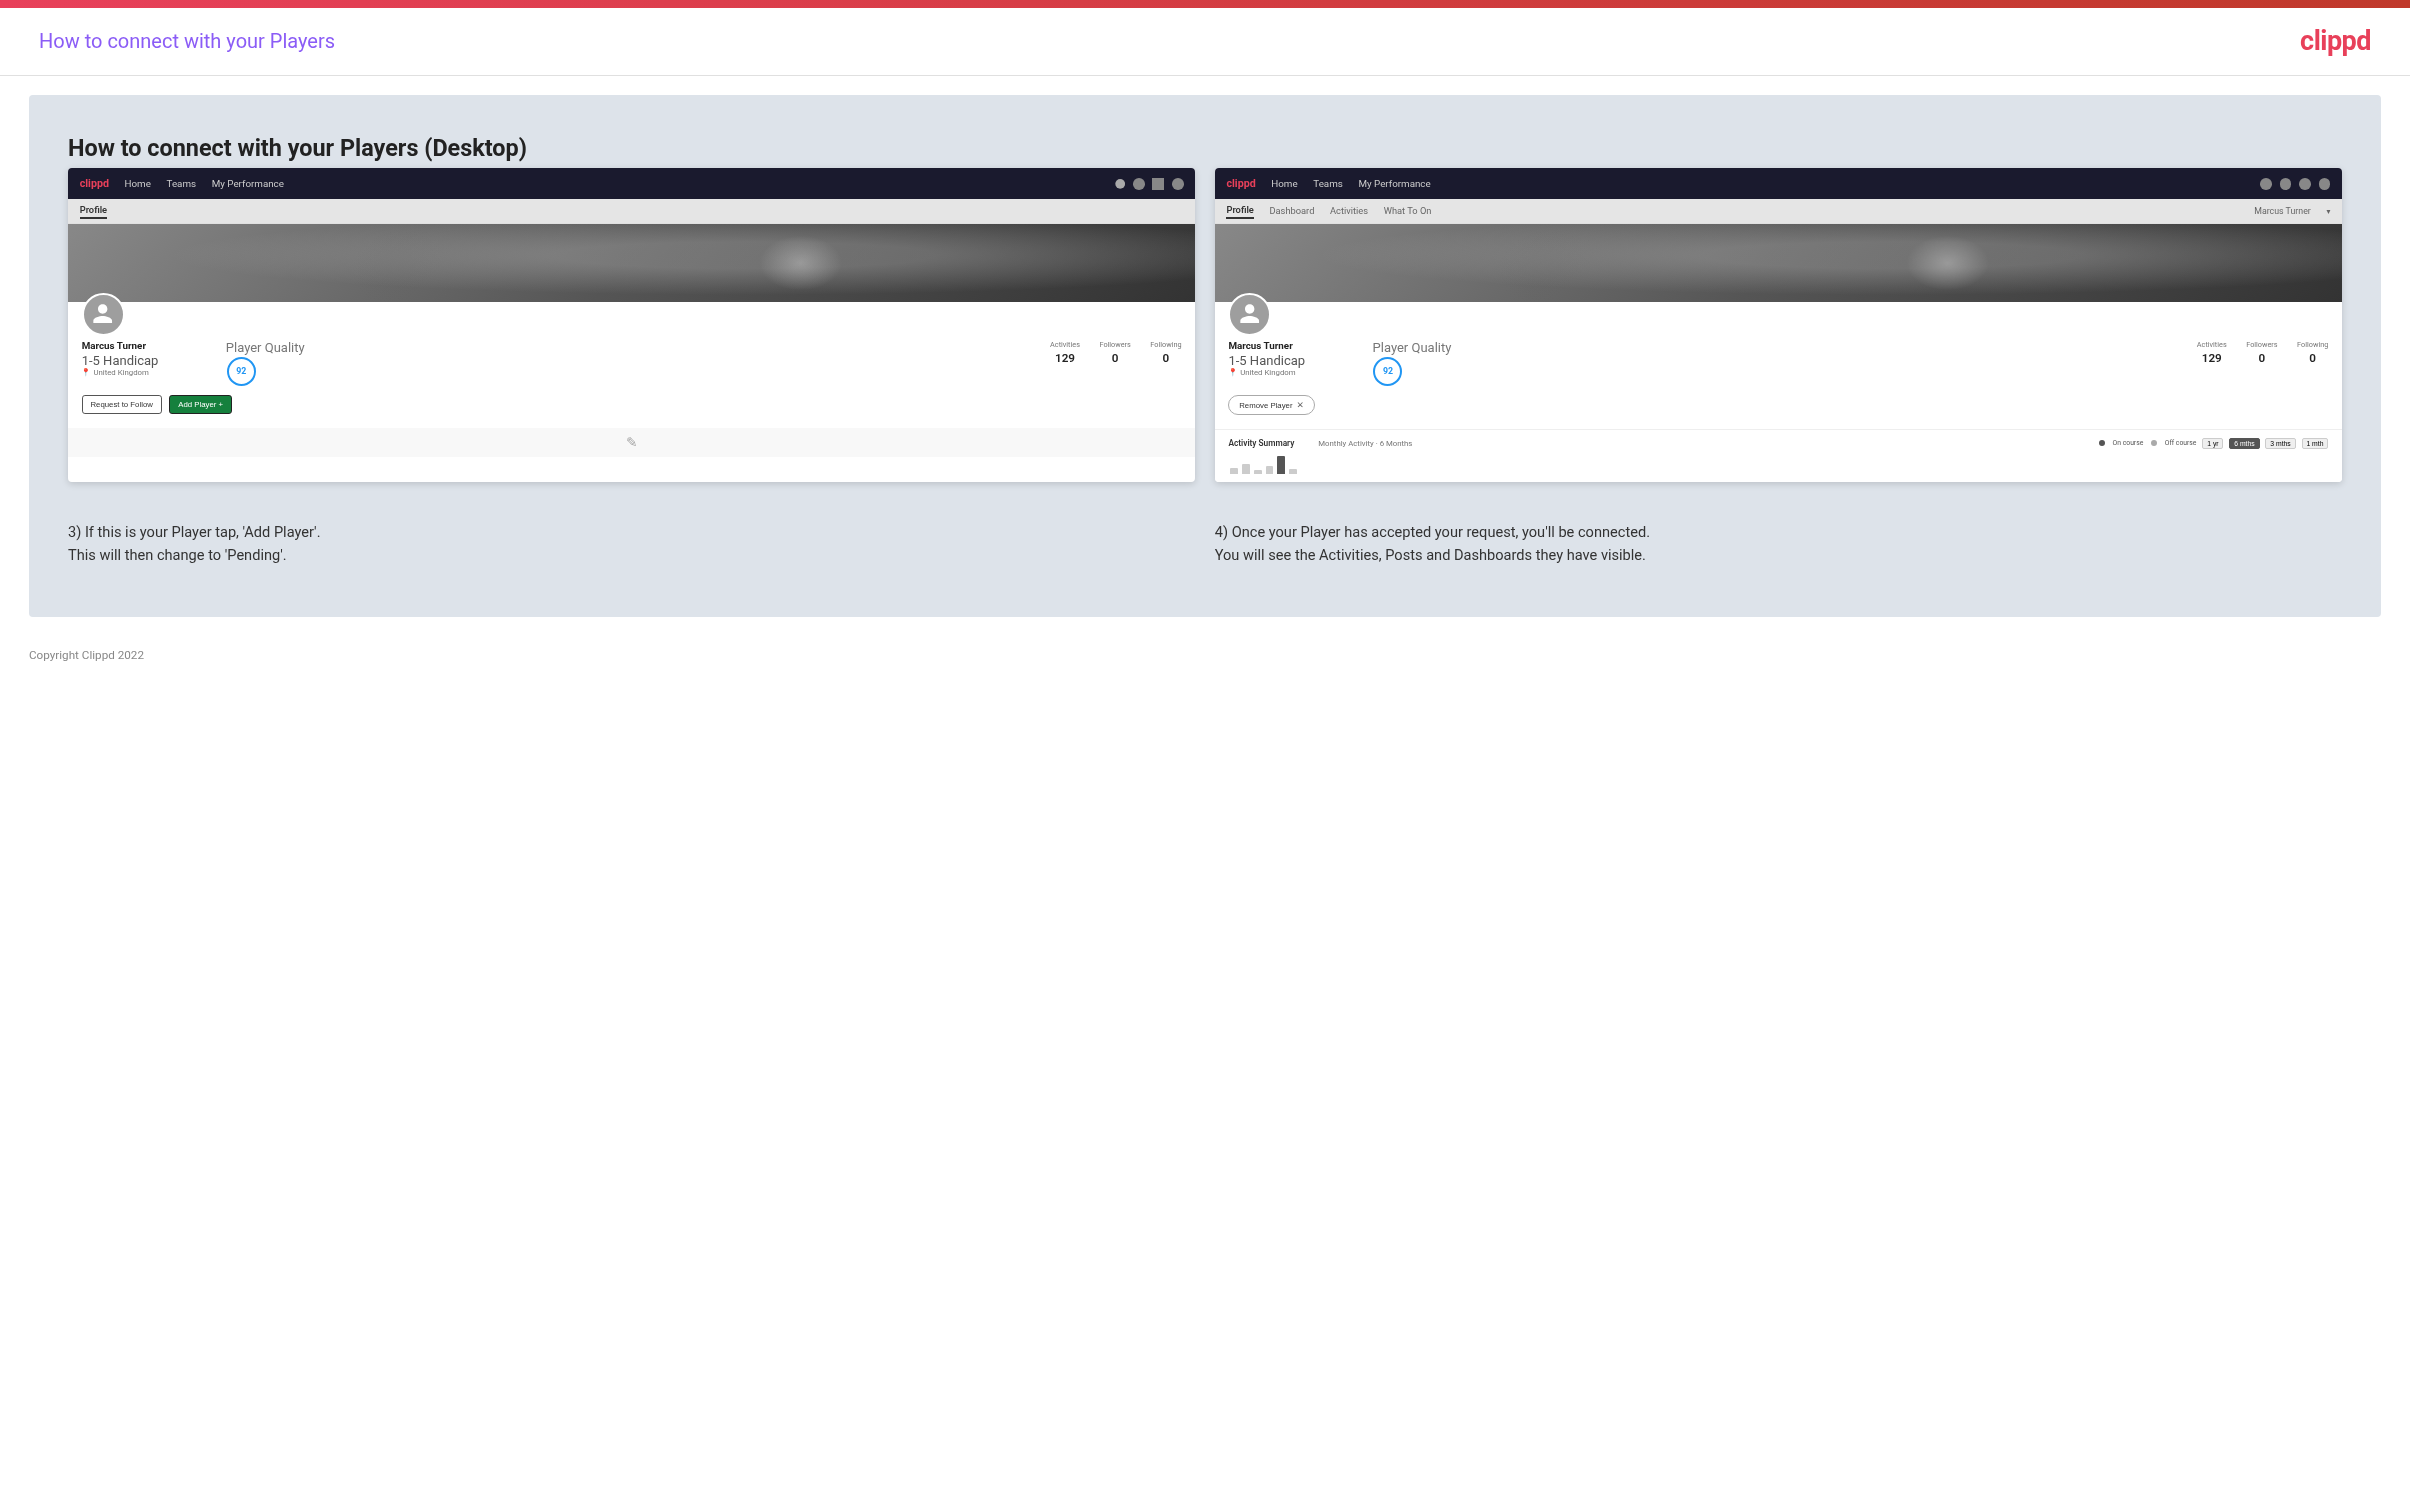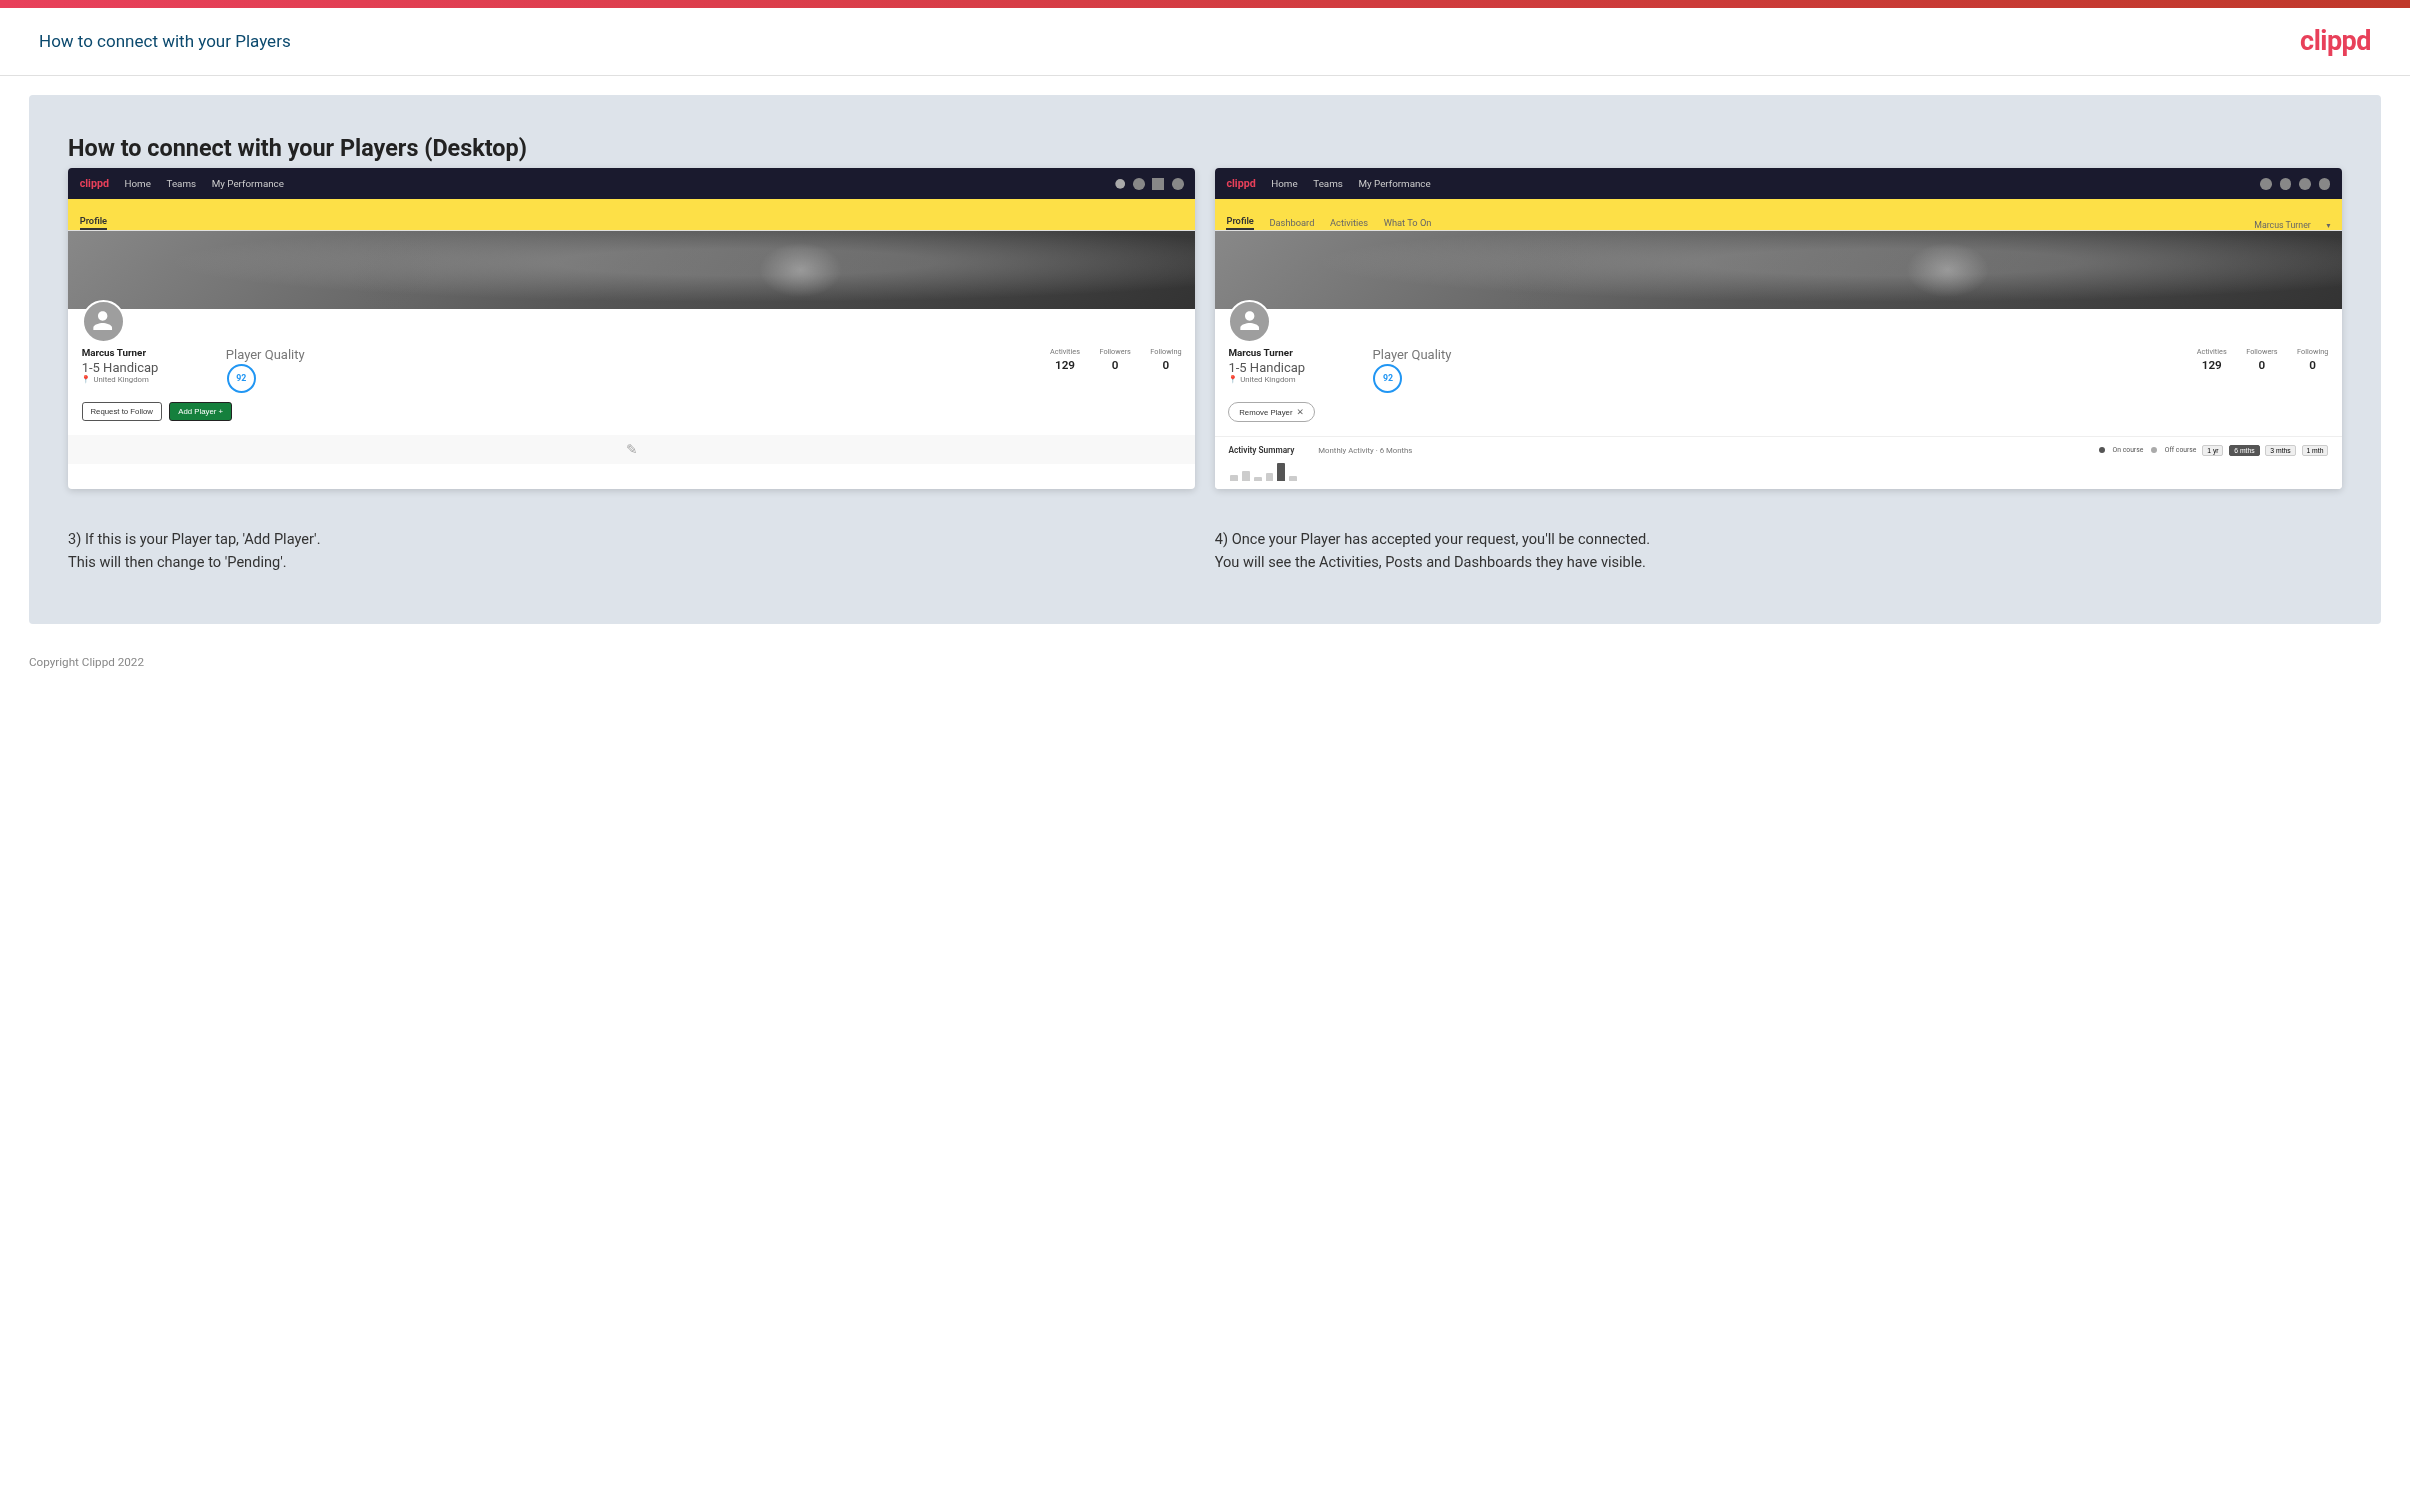--- a/index.html
+++ b/index.html
@@ -17,22 +17,22 @@
 
     
     .header {
       display: flex;
       align-items: center;
       justify-content: space-between;
       padding: 17.6px 39px;
       border-bottom: 1px solid #e0e0e0;
     }
     .header-title {
-      font-size: 17px;
-      color: #0c4a6e;
+      font-size: 20px;
+      color: #8b5cf6;
       font-weight: 400;
     }
     .clippd-logo {
       font-size: 27px;
       font-weight: 700;
       color: #e8405a;
       letter-spacing: -0.5px;
     }
 
     
@@ -97,25 +97,25 @@
       width: 11.7px;
       height: 11.7px;
       background: #888;
       border-radius: 50%;
       display: inline-block;
     }
 
     
     .mock-tabs {
       display: flex;
-      align-items: flex-end;
+      align-items: center;
       padding: 0 11.7px;
       border-bottom: 1px solid #e0e0e0;
-      background: #fde047;
-      height: 32px;
+      background: #e5e5e5;
+      height: 25px;
       gap: 15.6px;
     }
     .mock-tab {
       font-size: 9.3px;
       color: #666;
       padding-bottom: 2px;
     }
     .mock-tab.active {
       color: #333;
       border-bottom: 2px solid #333;

